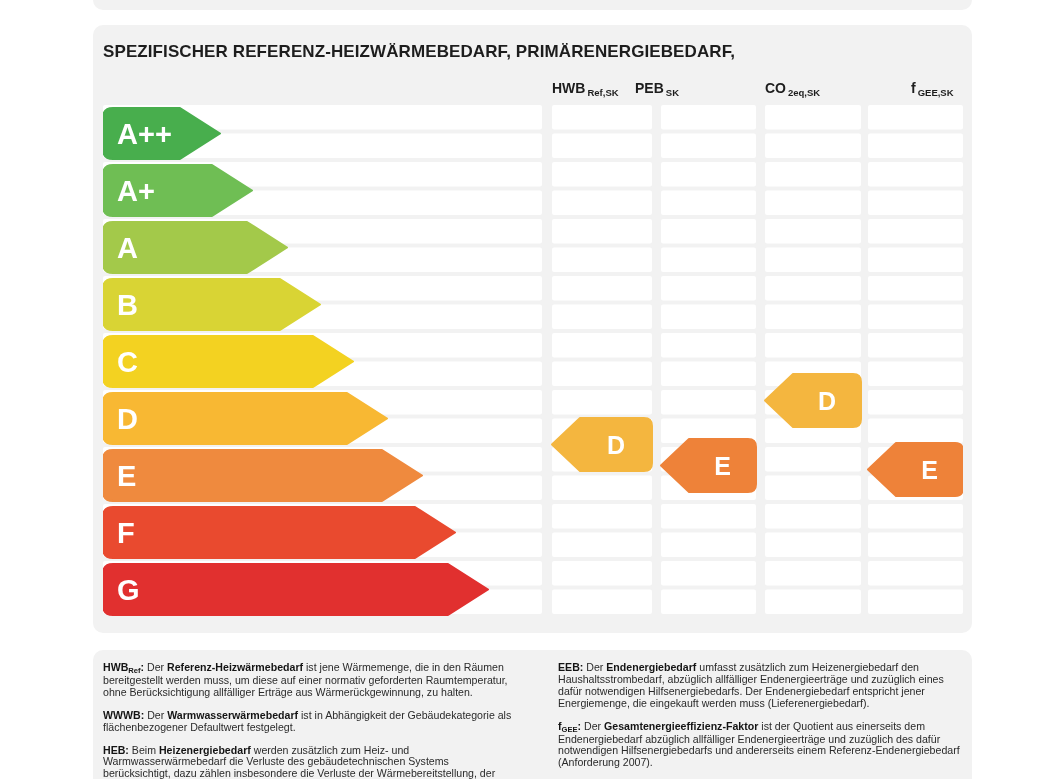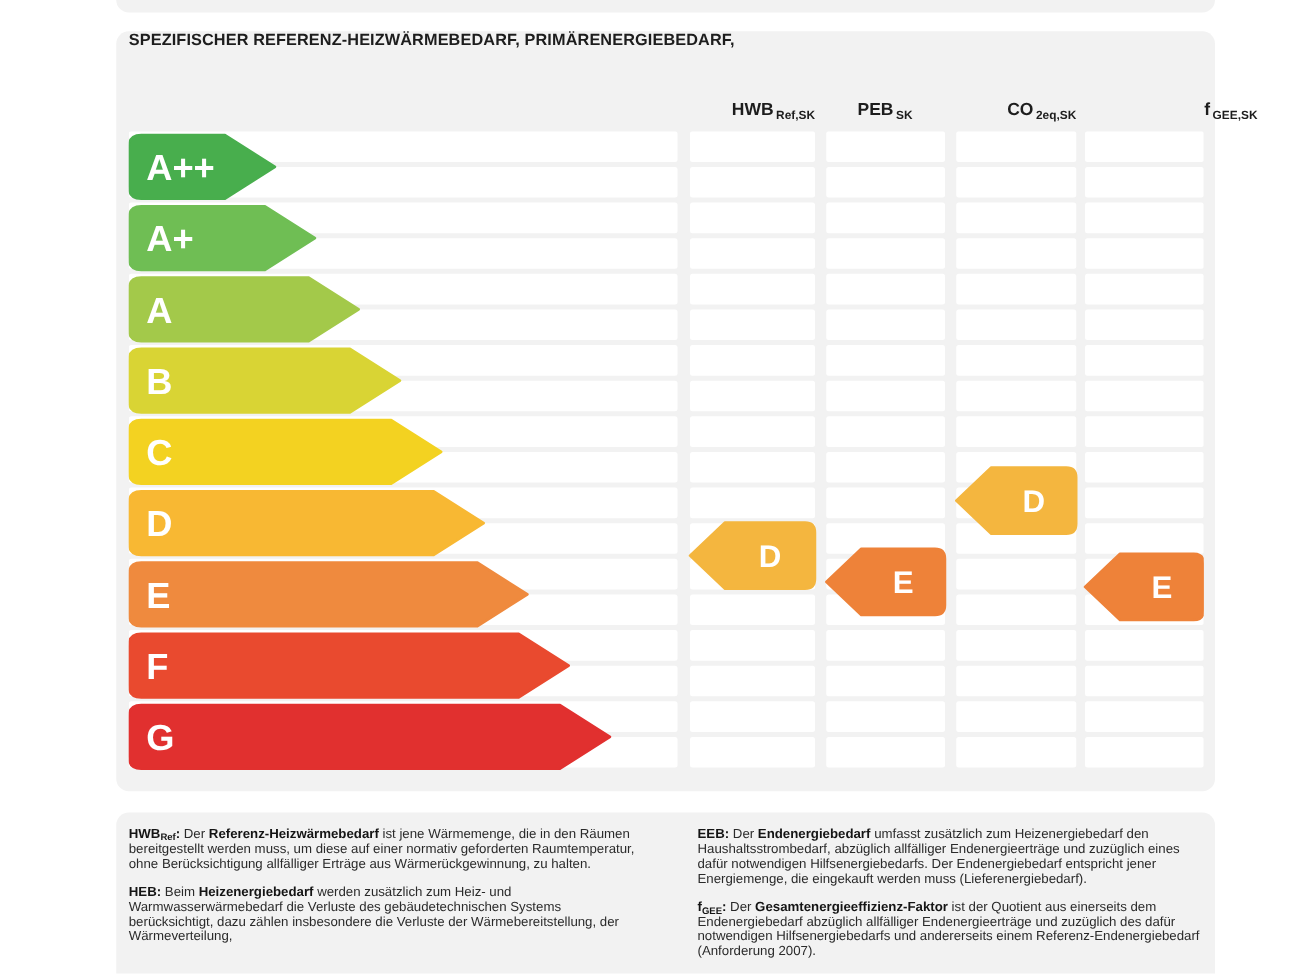--- a/index.html
+++ b/index.html
@@ -3,23 +3,23 @@
 <meta charset="utf-8">
 <style>
   html,body{margin:0;padding:0;background:#fff;}
   #page{position:relative;width:1038px;height:779px;background:#ffffff;overflow:hidden;
         font-family:"Liberation Sans",sans-serif;color:#1d1d1d;}
   .card{position:absolute;background:#f2f2f2;border-radius:10px;}
   #topStrip{left:93px;top:-14px;width:879px;height:24px;}
   #chartCard{left:93px;top:25px;width:879px;height:608px;}
   #footCard{left:93px;top:650px;width:879px;height:145px;display:flex;
             padding:10px 0 0 10px;box-sizing:border-box;}
-  #title{position:absolute;left:103px;top:24px;font-size:13px;font-weight:bold;
+  #title{position:absolute;left:103px;top:44px;font-size:17px;font-weight:bold;
          line-height:15.5px;letter-spacing:0.1px;white-space:nowrap;}
-  .col-header{position:absolute;top:79px;text-align:right;font-weight:bold;white-space:nowrap;}
+  .col-header{position:absolute;top:79px;text-align:left;font-weight:bold;white-space:nowrap;}
   .col-header .base{font-size:14px;}
   .col-header .subsc{font-size:9.5px;position:relative;top:3px;margin-left:2px;}
   #ch0{left:552px;width:100px;}
   #ch1{left:635px;width:95px;}
   #ch2{left:765px;width:96px;}
   #ch3{left:911px;width:95px;}
   #chart{position:absolute;left:103px;top:105px;}
   .class-letter{fill:#ffffff;font-weight:bold;font-size:29px;font-family:"Liberation Sans",sans-serif;}
   .ind-letter{fill:#ffffff;font-weight:bold;font-size:25px;text-anchor:middle;font-family:"Liberation Sans",sans-serif;}
   .fncol{width:412px;}
@@ -196,20 +196,21 @@
       </g>
       <g>
         <path d="M 765 364.5 L 793 338 H 852 Q 860 338 860 346 V 383 Q 860 391 852 391 H 793 Z" fill="#EE8239" stroke="#EE8239" stroke-width="2" stroke-linejoin="round"></path>
         <text x="826.5" y="373.5" class="ind-letter">E</text>
       </g>
     </svg>
 
   <div id="footCard" class="card">
     <div class="fncol">
         <p class="fn"><span class="b">HWB</span><span class="b sub">Ref</span><span class="b">: </span><span>Der </span><span class="b">Referenz-Heizwärmebedarf</span><span> ist jene Wärmemenge, die in den Räumen bereitgestellt werden muss, um diese auf einer normativ geforderten Raumtemperatur, ohne Berücksichtigung allfälliger Erträge aus Wärmerückgewinnung, zu halten.</span></p>
+        <p class="fn"><span class="b">WWWB: </span><span>Der </span><span class="b">Warmwasserwärmebedarf</span><span> ist in Abhängigkeit der Gebäudekategorie als flächenbezogener Defaultwert festgelegt.</span></p>
         <p class="fn"><span class="b">HEB: </span><span>Beim </span><span class="b">Heizenergiebedarf</span><span> werden zusätzlich zum Heiz- und Warmwasserwärmebedarf die Verluste des gebäudetechnischen Systems berücksichtigt, dazu zählen insbesondere die Verluste der Wärmebereitstellung, der Wärmeverteilung,</span></p>
       </div>
     <div class="fncol">
         <p class="fn"><span class="b">EEB: </span><span>Der </span><span class="b">Endenergiebedarf</span><span> umfasst zusätzlich zum Heizenergiebedarf den Haushaltsstrombedarf, abzüglich allfälliger Endenergieerträge und zuzüglich eines dafür notwendigen Hilfsenergiebedarfs. Der Endenergiebedarf entspricht jener Energiemenge, die eingekauft werden muss (Lieferenergiebedarf).</span></p>
         <p class="fn"><span class="b">f</span><span class="b sub">GEE</span><span class="b">: </span><span>Der </span><span class="b">Gesamtenergieeffizienz-Faktor</span><span> ist der Quotient aus einerseits dem Endenergiebedarf abzüglich allfälliger Endenergieerträge und zuzüglich des dafür notwendigen Hilfsenergiebedarfs und andererseits einem Referenz-Endenergiebedarf (Anforderung 2007).</span></p>
       </div>
   </div>
 
 </div>
 

